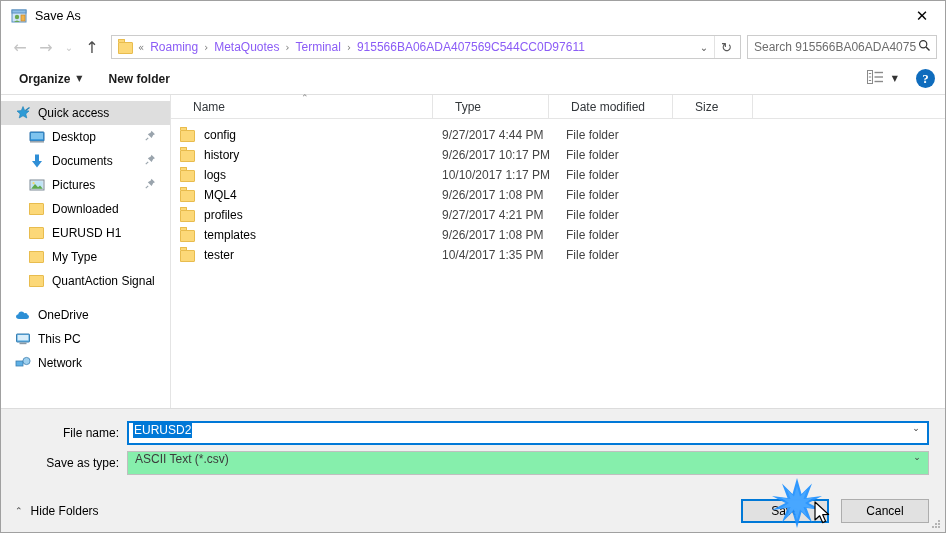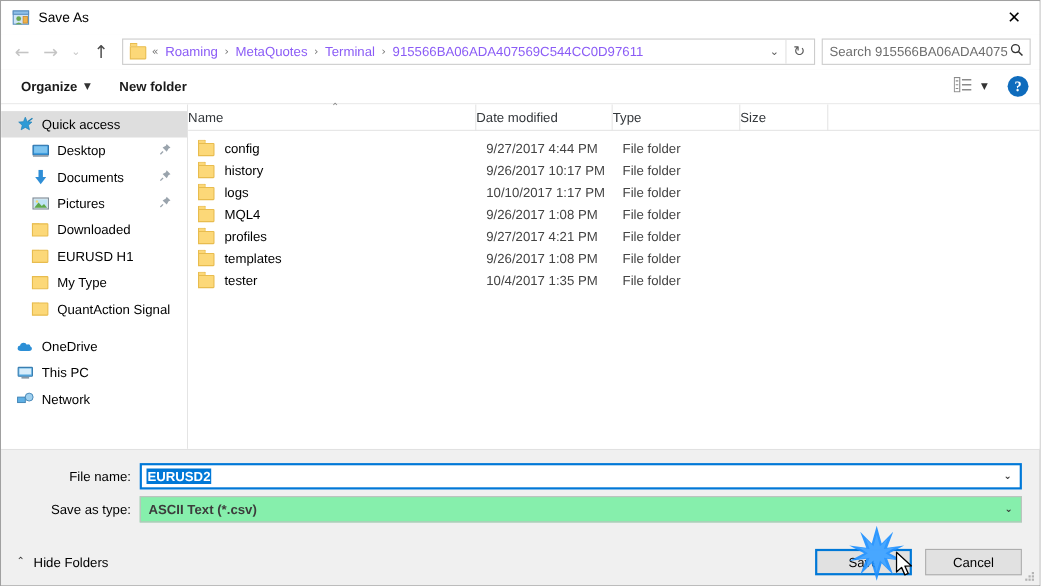--- a/index.html
+++ b/index.html
@@ -136,21 +136,21 @@
 
   
   .filepane { flex: 1 1 auto; background: #fff; position: relative;
     min-width: 0; }
   .colhead {
     height: 24px; display: flex; align-items: center;
     border-bottom: 1px solid #e5e5e5; position: relative;
   }
   .col {
     font-size: 12px; color: #33373b; height: 24px;
-    display: flex; align-items: center; padding-left: 0;
+    display: flex; align-items: center; padding-left: 22px;
     border-right: 1px solid #e5e5e5; box-sizing: border-box;
   }
   .col.c-name { width: 262px; flex: 0 0 262px; }
   .col.c-date { width: 124px; flex: 0 0 124px; }
   .col.c-type { width: 116px; flex: 0 0 116px; }
   .col.c-size { width: 80px; flex: 0 0 80px; }
   .sortmark {
     position: absolute; left: 130px; top: -2px;
     font-size: 9px; color: #8a8a8a; font-family: "DejaVu Sans", sans-serif;
   }
@@ -174,24 +174,23 @@
 
   
   .form {
     flex: 0 0 auto; background: #f0f0f0; padding: 12px 0 8px 0;
   }
   .formrow { display: flex; align-items: center; height: 24px;
     margin-bottom: 6px; padding-right: 16px; }
   .formlabel { width: 126px; flex: 0 0 126px; text-align: right;
     padding-right: 8px; font-size: 12px; color: #000; }
   .combo {
-    flex: 1 1 auto; height: 24px; display: flex; align-items: center;
+    flex: 1 1 auto; height: 24px; display: flex; 
     background: #fff; border: 1px solid #7a7a7a; padding-left: 4px;
     min-width: 0;
-    font-weight: bold;
   }
   .combo.focused { border: 2px solid #0078d7; }
   .combo.disabled { background: #86efac; border: 1px solid #bfbfbf; }
   .combo-val { flex: 1 1 auto; font-size: 12px; color: #000;
     white-space: nowrap; overflow: hidden; }
   .combo-val.sel { background: #0078d7; color: #fff; padding: 1px 1px; }
   .combo-val.dim { color: #3c3c3c; padding-left: 3px; }
   .combo-caret { width: 22px; flex: 0 0 22px; text-align: center;
     font-size: 9px; color: #3a3a3a; font-family: "DejaVu Sans", sans-serif; }
 
@@ -438,22 +437,22 @@
           </svg>
         </span>
         <span class="side-label">Network</span>
       </div>
     </div>
 
     <div class="filepane">
       <div class="colhead">
         <div class="sortmark">⌃</div>
         <div class="col c-name">Name</div>
+        <div class="col c-type">Type</div>
         <div class="col c-date">Date modified</div>
-        <div class="col c-type">Type</div>
         <div class="col c-size">Size</div>
       </div>
 
       <div class="rows">
         <div class="frow">
           <div class="fcell c-name">
             <span class="folder-ico">
                 <span class="fgtab"></span>
                 <span class="fgbox"></span>
               </span>

